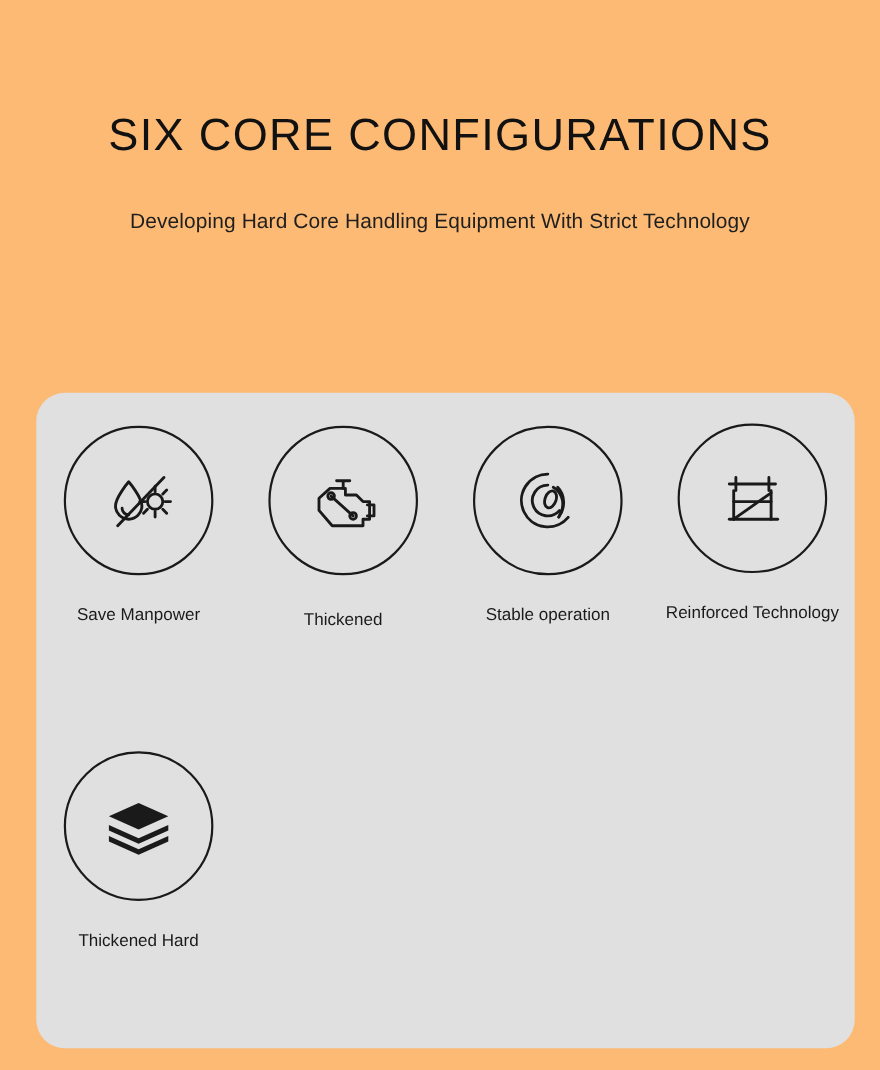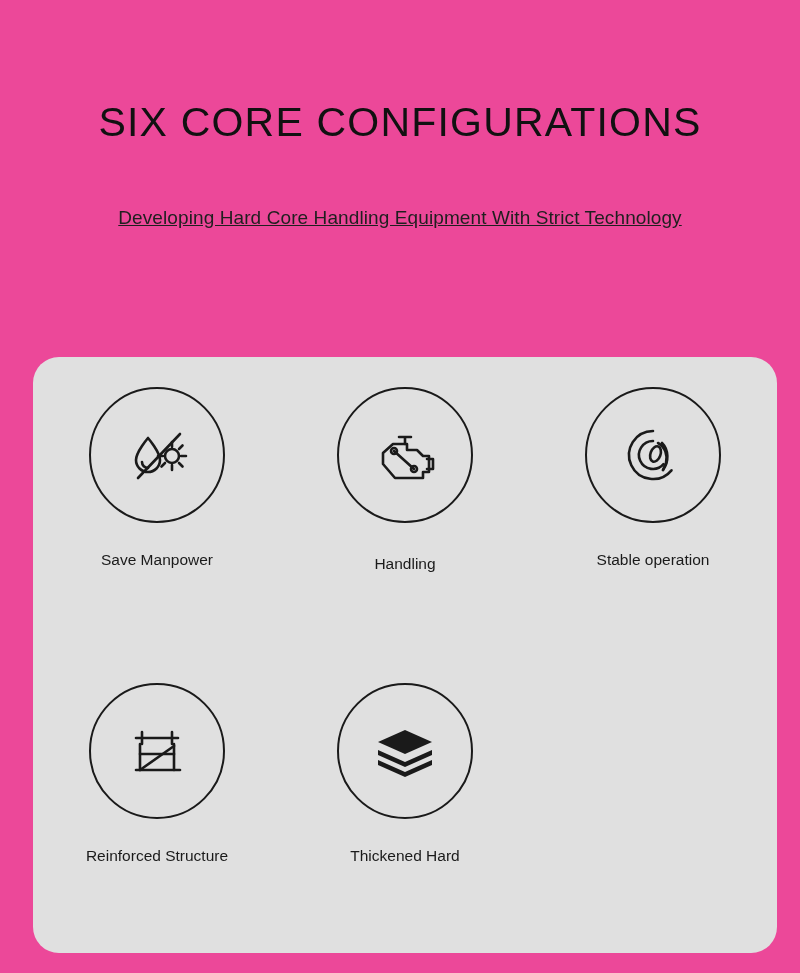--- a/index.html
+++ b/index.html
@@ -11,62 +11,61 @@
     width: 800px;
     height: 973px;
     font-family: "Liberation Sans", sans-serif;
     color: #1a1a1a;
     overflow: hidden;
   }
   .page {
     position: relative;
     width: 800px;
     height: 973px;
-    background: #ec4899;
+    background: #fdba74;
     box-sizing: border-box;
   }
   .header {
     text-align: center;
     padding-top: 98px;
   }
   .title {
     font-size: 41px;
     letter-spacing: 1.2px;
     font-weight: 400;
     color: #111111;
     margin: 0;
     line-height: 1.2;
   }
   .subtitle {
     font-size: 19px;
     font-weight: 400;
     color: #1f1f1f;
-    margin: 16px;
+    margin: 0;
     padding-top: 44px;
     letter-spacing: 0.1px;
-    text-decoration: underline;
   }
   .card {
     position: absolute;
     left: 33px;
     top: 357px;
     width: 744px;
     height: 596px;
     background: #e0e0e0;
     border-radius: 26px;
     box-sizing: border-box;
   }
   .grid {
     position: absolute;
     left: 0;
     top: 0;
     width: 744px;
     height: 596px;
     display: grid;
-    grid-template-columns: repeat(3, 1fr);
+    grid-template-columns: repeat(4, 1fr);
     grid-template-rows: repeat(2, 1fr);
   }
   .cell {
     position: relative;
     display: flex;
     flex-direction: column;
     align-items: center;
     justify-content: flex-start;
     padding-top: 30px;
     box-sizing: border-box;
@@ -135,21 +134,21 @@
             <svg width="80" height="80" viewBox="0 0 80 80" fill="none" stroke="#1a1a1a" stroke-width="2.6" stroke-linecap="round" stroke-linejoin="round">
               <path d="M34 22 h12 M40 22 v7"></path>
               <path d="M18 38 L28 29 h14 v6 h10 l6 6 h6 v16 h-6 v6 H30 L18 49 Z"></path>
               <path d="M62 44 h6 v10 h-6"></path>
               <path d="M29 36 L49 54"></path>
               <circle cx="29" cy="36" r="3"></circle>
               <circle cx="49" cy="54" r="3"></circle>
             </svg>
           </span>
         </div>
-        <div class="cell-label">Handling</div>
+        <div class="cell-label">Thickened</div>
       </div>
 
       <div class="cell">
         <div class="circle">
           <span>
             <svg width="78" height="78" viewBox="0 0 78 78" fill="none" stroke="#1a1a1a" stroke-width="2.6" stroke-linecap="round" stroke-linejoin="round">
               <path d="M39 15 a24 24 0 1 0 18.5 39.3"></path>
               <path d="M39 25 a14 14 0 1 0 10.5 23.2"></path>
               <path d="M44 27 c7 4 10 12 8 20 l-3 7"></path>
               <path d="M49 54 c6 -8 6 -20 -1 -27"></path>
@@ -166,21 +165,21 @@
             <svg width="78" height="78" viewBox="0 0 78 78" fill="none" stroke="#1a1a1a" stroke-width="2.6" stroke-linecap="round" stroke-linejoin="round">
               <path d="M18 26 h42"></path>
               <path d="M24 20 v12 M54 20 v12"></path>
               <path d="M22 32 v26 M56 32 v26"></path>
               <path d="M18 58 h44"></path>
               <path d="M22 58 L56 34"></path>
               <path d="M22 42 h34"></path>
             </svg>
           </span>
         </div>
-        <div class="cell-label">Reinforced Structure</div>
+        <div class="cell-label">Reinforced Technology</div>
       </div>
 
 
       <div class="cell">
         <div class="circle">
           <span>
             <svg width="82" height="82" viewBox="0 0 82 82" fill="none">
               <g fill="#1a1a1a">
                 <path d="M41 20 L68 32 L41 44 L14 32 Z"></path>
                 <path d="M14 40 L41 52 L68 40 L68 45 L41 57 L14 45 Z"></path>

